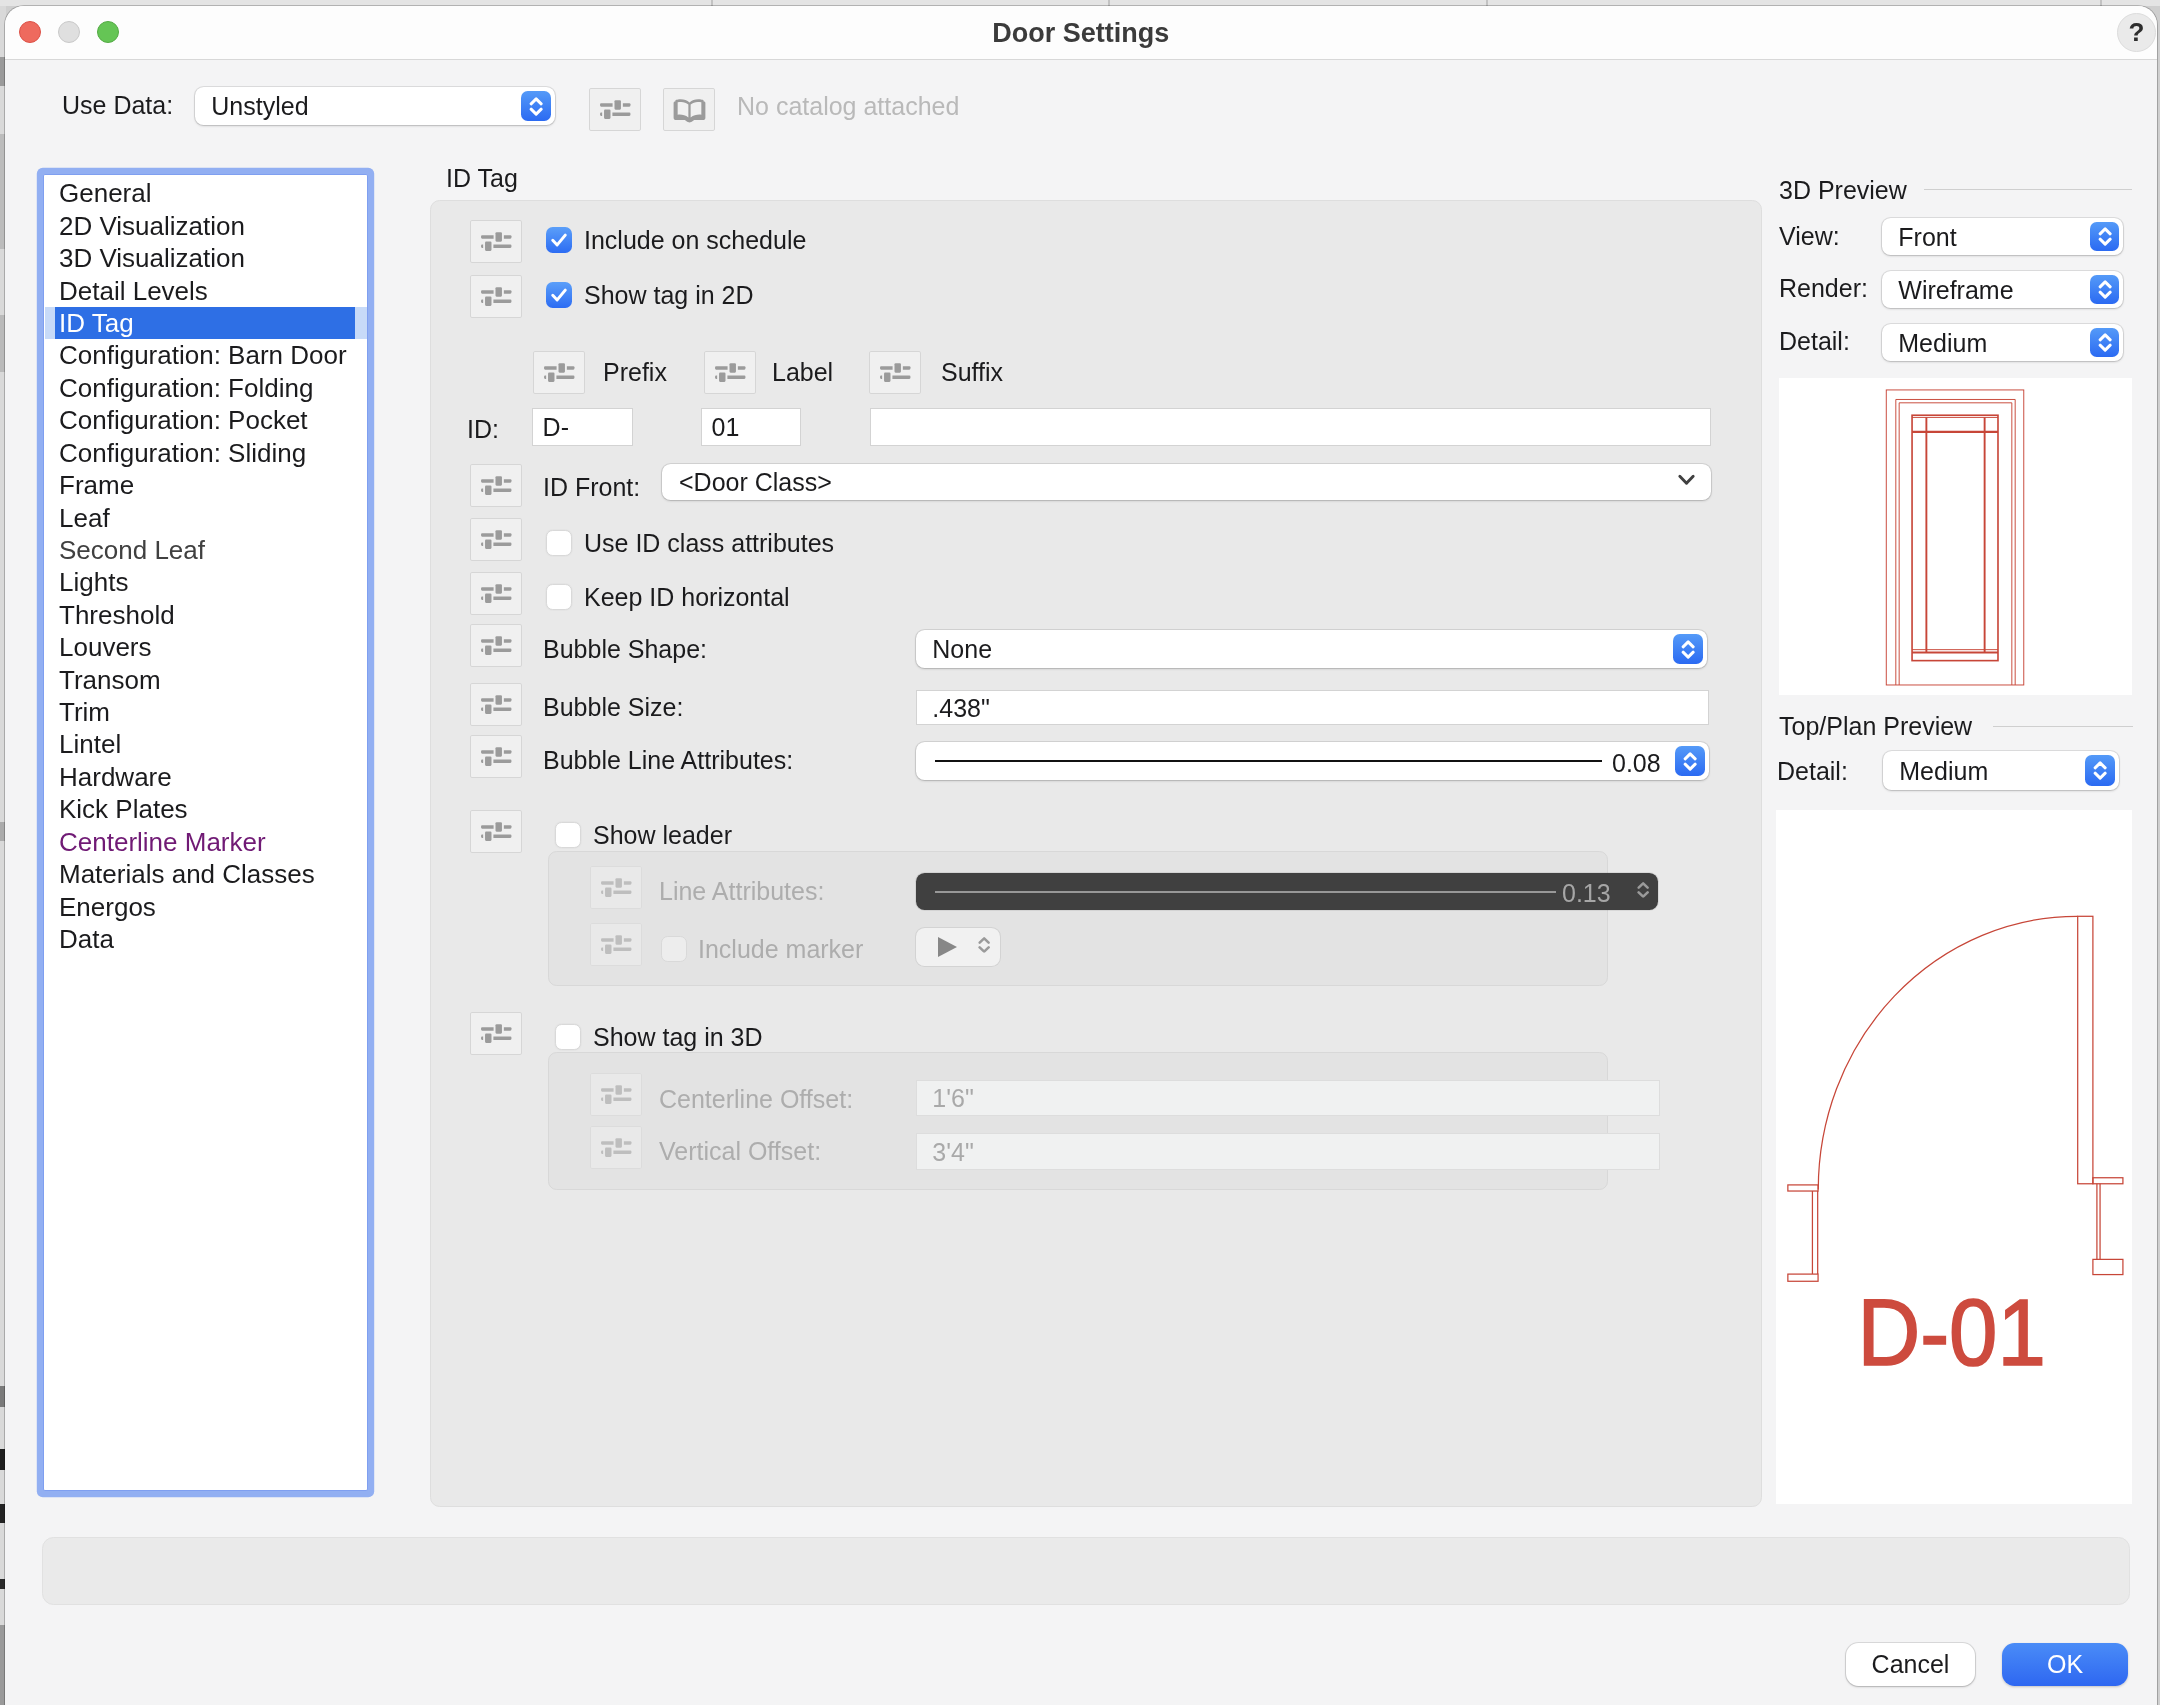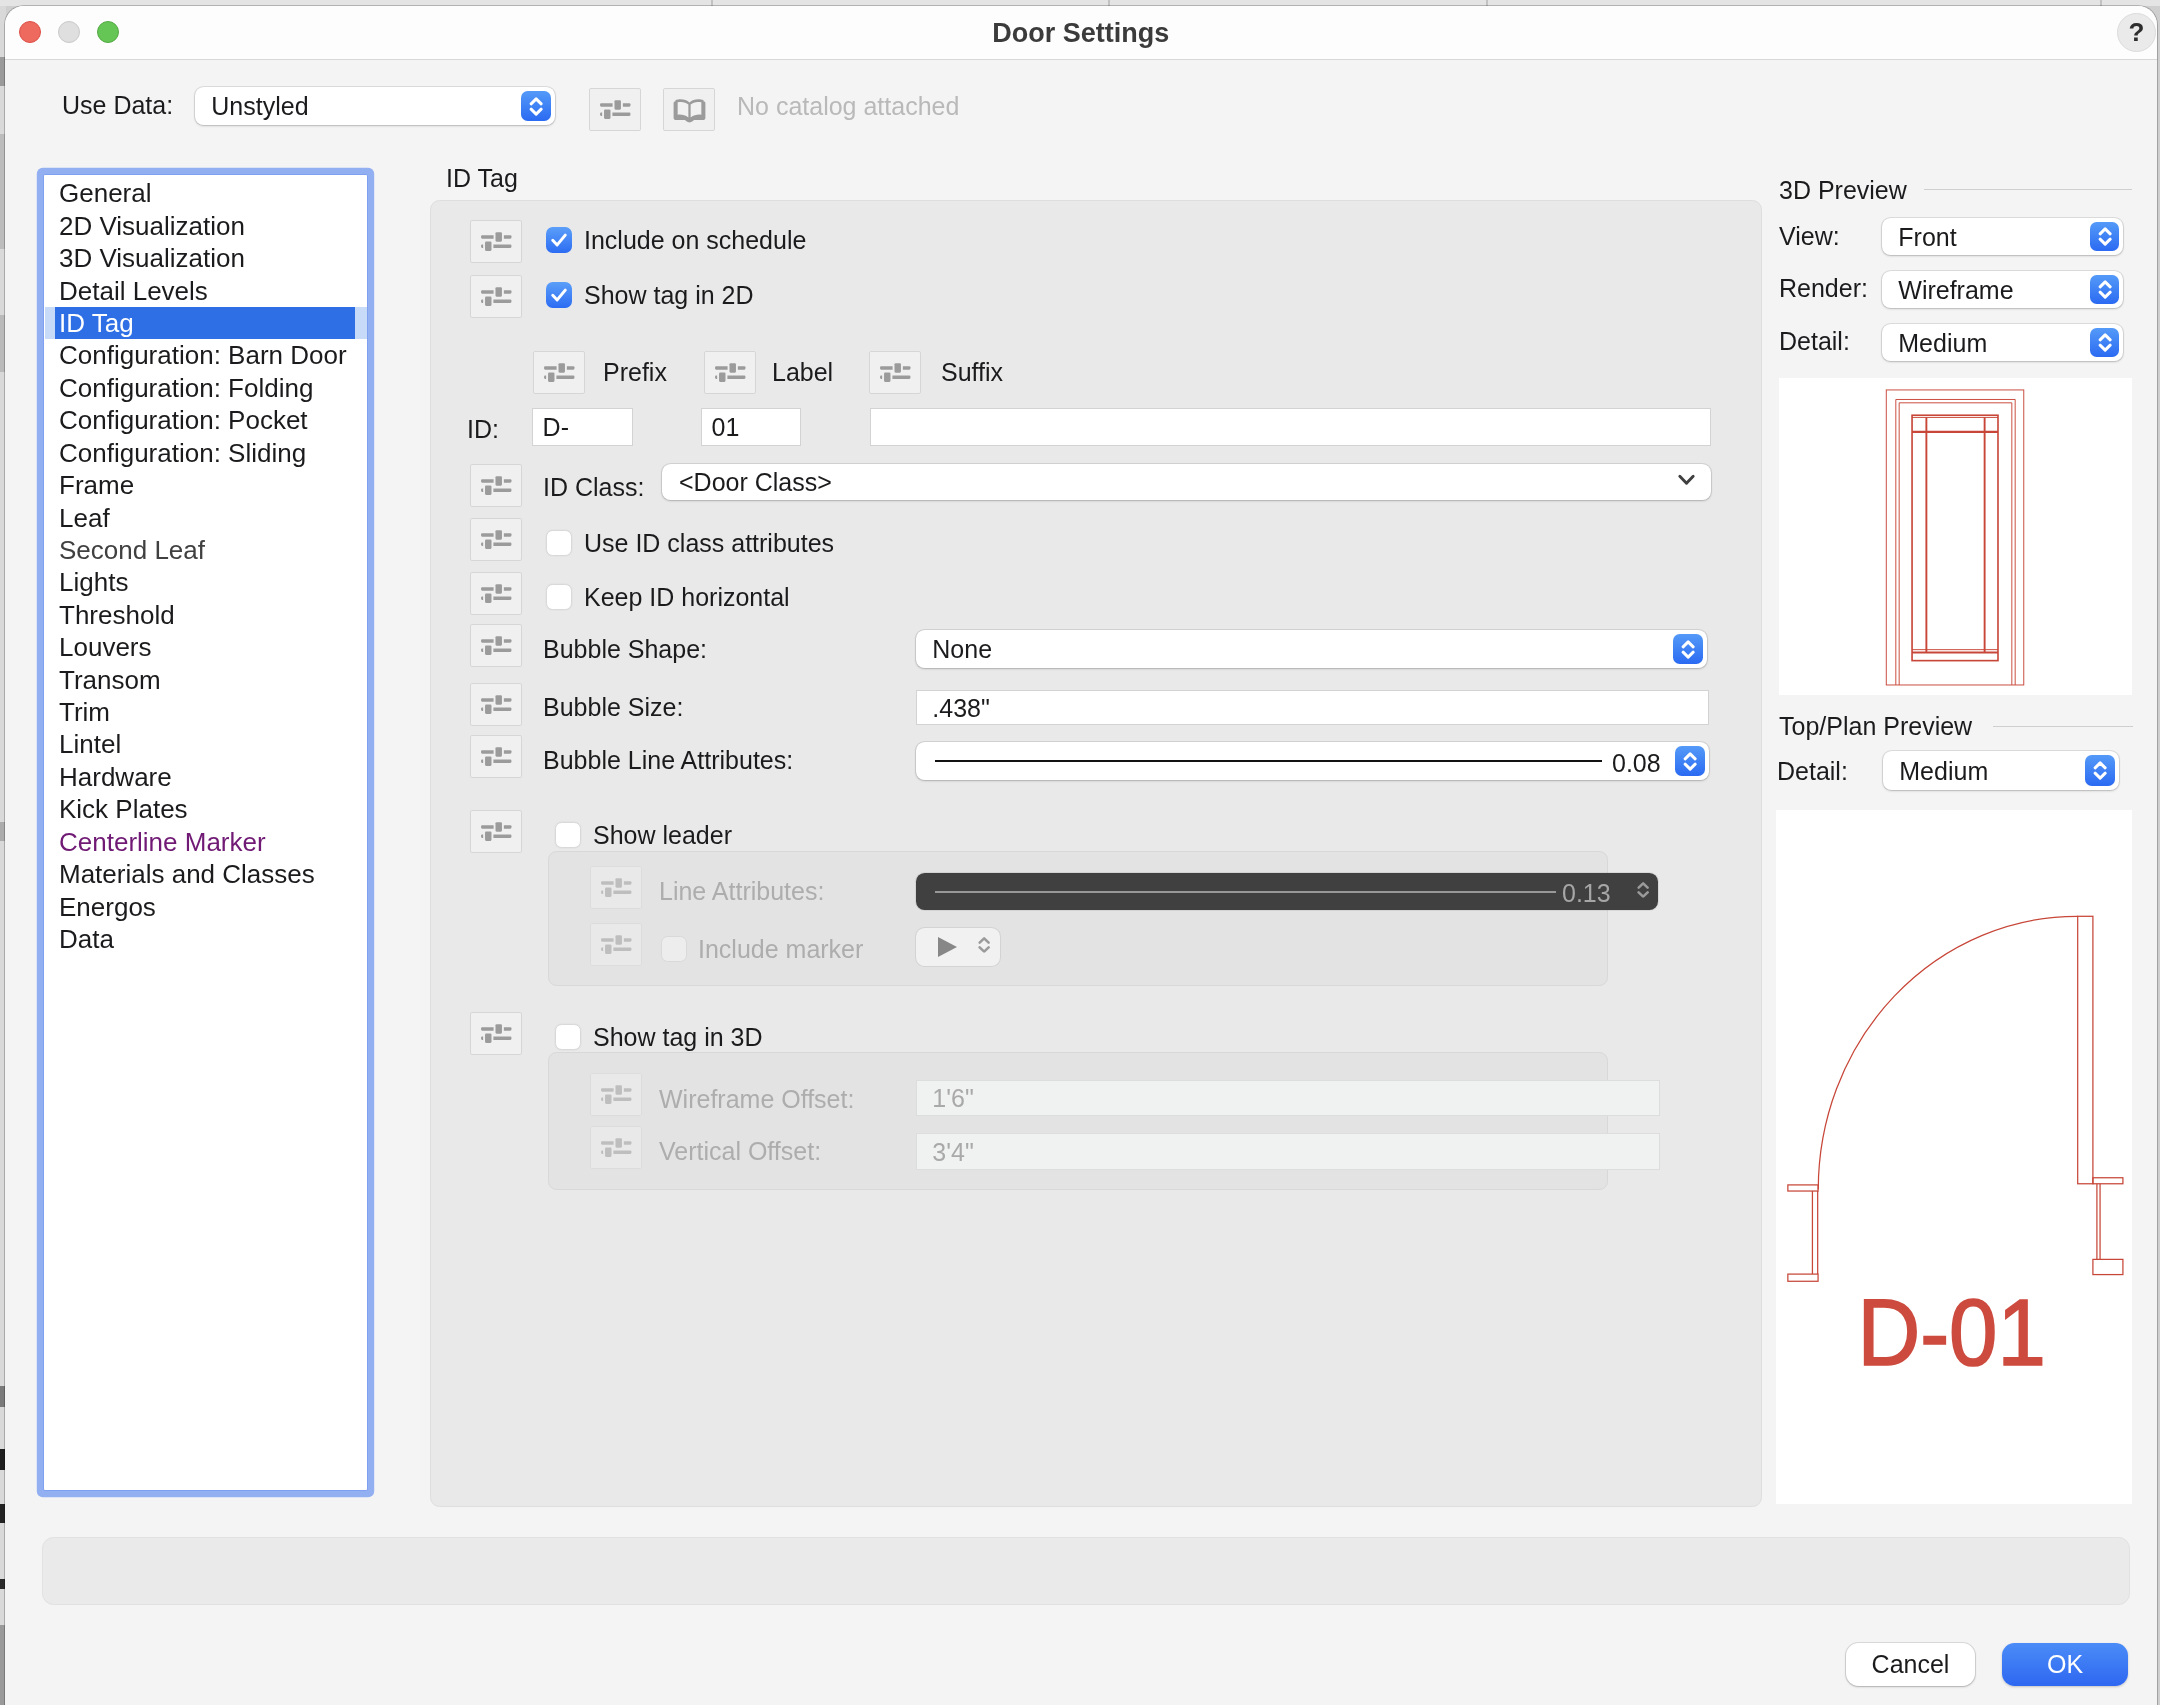--- a/index.html
+++ b/index.html
@@ -185,21 +185,21 @@
 <div class="pbtn" style="left:470px;top:464px;">
     <svg width="32.5" height="19" viewBox="0 0 34 20">
 <rect x="1" y="3.4" width="32" height="3.6" rx="1.2" fill="#9b9b9b"></rect>
 <rect x="14.2" y="-1" width="10.8" height="12.4" fill="#f0f0f0"></rect>
 <rect x="16.2" y="0.2" width="6.8" height="10" rx="1.2" fill="#9b9b9b"></rect>
 <rect x="1" y="13.2" width="32" height="3.6" rx="1.2" fill="#9b9b9b"></rect>
 <rect x="3.2" y="8.8" width="10.8" height="12.4" fill="#f0f0f0"></rect>
 <rect x="5.2" y="10" width="6.8" height="10" rx="1.2" fill="#9b9b9b"></rect>
 </svg>
   </div>
-<div class="t" style="left:543px;top:475px;">ID Class:</div>
+<div class="t" style="left:543px;top:475px;">ID Front:</div>
 <div class="popup" style="left:662px;top:464px;width:1049px;height:36px;">
     <span class="lab" style="left:17px;">&lt;Door Class&gt;</span>
     <div class="abs" style="right:13.4px;top:50%;transform:translateY(-50%);"><svg width="23" height="15.3" viewBox="0 0 24 16">
 <path d="M5 4 L12 11.5 L19 4" stroke="#404040" stroke-width="3" fill="none" stroke-linecap="round" stroke-linejoin="round"></path>
 </svg></div>
   </div>
 <div class="pbtn" style="left:470px;top:518px;">
     <svg width="32.5" height="19" viewBox="0 0 34 20">
 <rect x="1" y="3.4" width="32" height="3.6" rx="1.2" fill="#9b9b9b"></rect>
 <rect x="14.2" y="-1" width="10.8" height="12.4" fill="#f0f0f0"></rect>
@@ -345,21 +345,21 @@
 <div class="pbtn" style="left:590px;top:1073px;opacity:0.5;">
     <svg width="32.5" height="19" viewBox="0 0 34 20">
 <rect x="1" y="3.4" width="32" height="3.6" rx="1.2" fill="#9b9b9b"></rect>
 <rect x="14.2" y="-1" width="10.8" height="12.4" fill="#f0f0f0"></rect>
 <rect x="16.2" y="0.2" width="6.8" height="10" rx="1.2" fill="#9b9b9b"></rect>
 <rect x="1" y="13.2" width="32" height="3.6" rx="1.2" fill="#9b9b9b"></rect>
 <rect x="3.2" y="8.8" width="10.8" height="12.4" fill="#f0f0f0"></rect>
 <rect x="5.2" y="10" width="6.8" height="10" rx="1.2" fill="#9b9b9b"></rect>
 </svg>
   </div>
-<div class="t tg" style="left:659px;top:1087px;">Wireframe Offset:</div>
+<div class="t tg" style="left:659px;top:1087px;">Centerline Offset:</div>
 <div class="field fdis" style="left:916px;top:1080px;width:744px;height:36px;">
     <span class="lab">1'6"</span>
   </div>
 <div class="pbtn" style="left:590px;top:1126px;opacity:0.5;">
     <svg width="32.5" height="19" viewBox="0 0 34 20">
 <rect x="1" y="3.4" width="32" height="3.6" rx="1.2" fill="#9b9b9b"></rect>
 <rect x="14.2" y="-1" width="10.8" height="12.4" fill="#f0f0f0"></rect>
 <rect x="16.2" y="0.2" width="6.8" height="10" rx="1.2" fill="#9b9b9b"></rect>
 <rect x="1" y="13.2" width="32" height="3.6" rx="1.2" fill="#9b9b9b"></rect>
 <rect x="3.2" y="8.8" width="10.8" height="12.4" fill="#f0f0f0"></rect>

